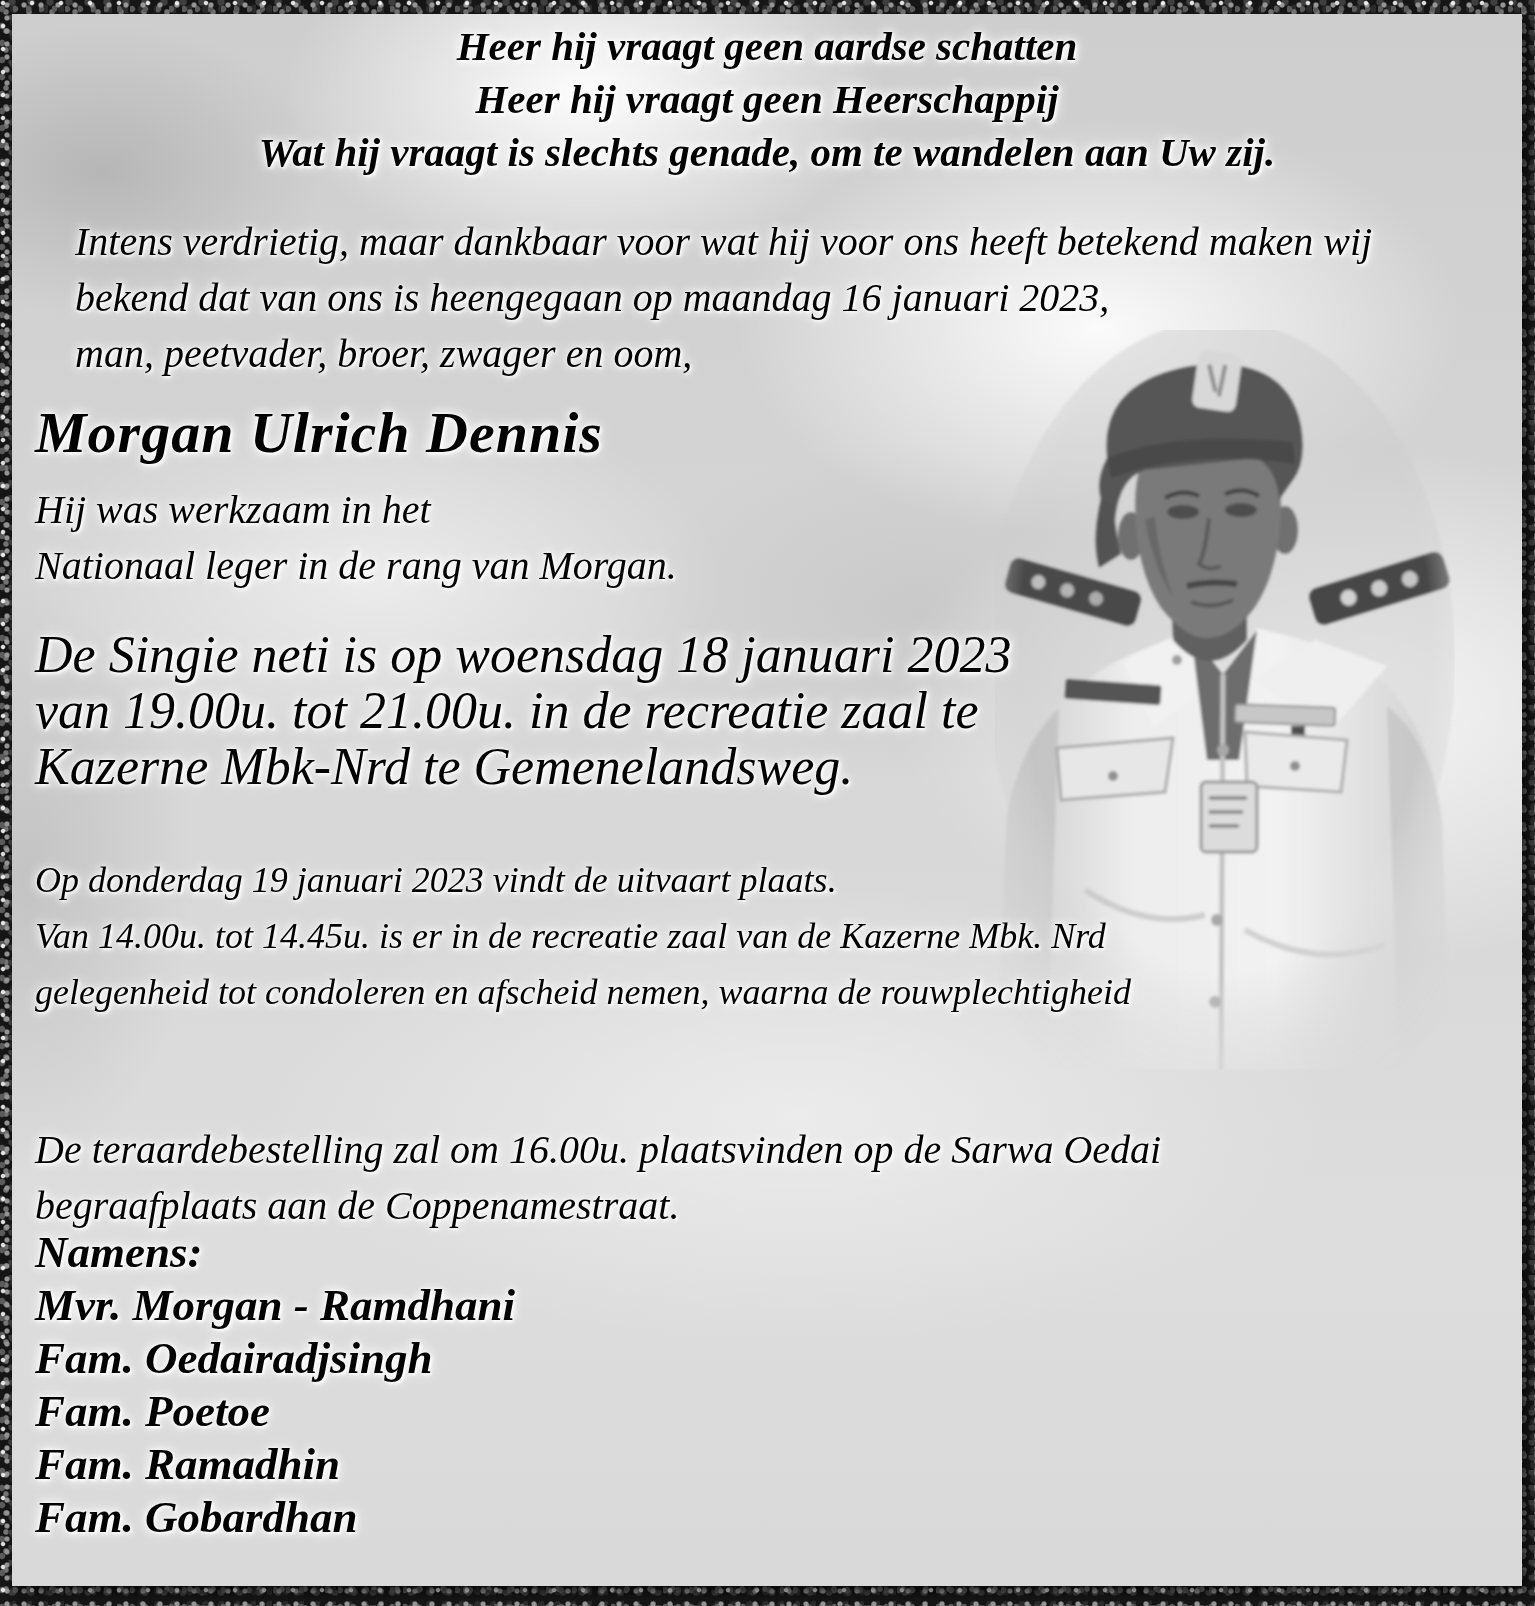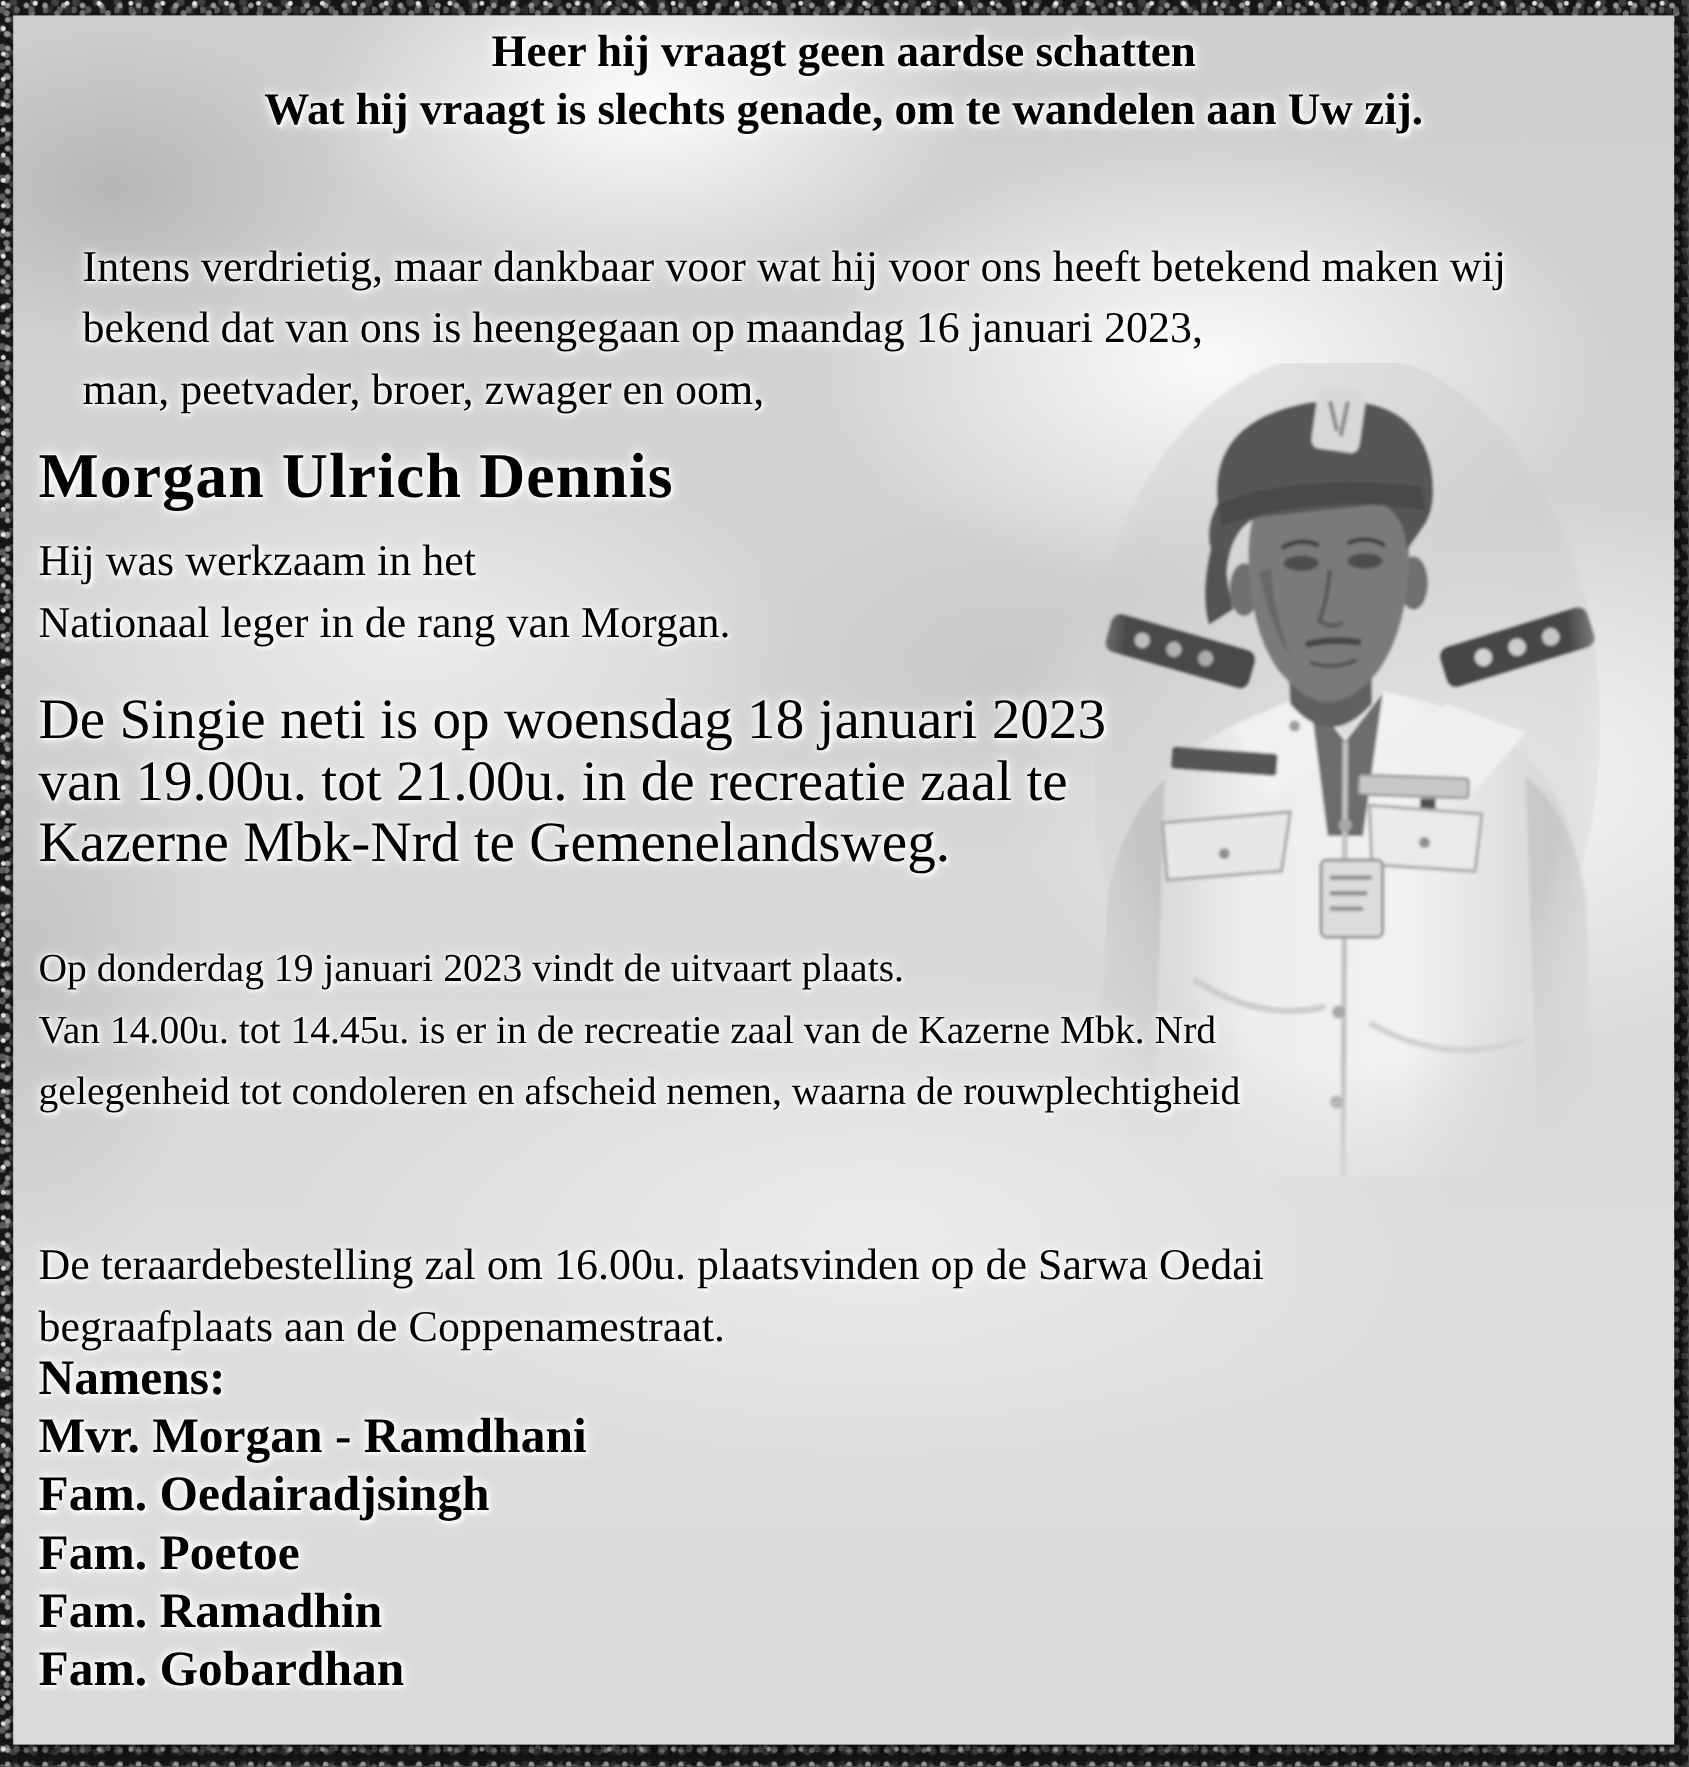--- a/index.html
+++ b/index.html
@@ -28,20 +28,21 @@
     background:
       radial-gradient(ellipse 430px 250px at 38% 5%, rgba(255,255,255,.95), transparent 70%),
       radial-gradient(ellipse 520px 300px at 72% 20%, rgba(255,255,255,.9), transparent 70%),
       radial-gradient(ellipse 620px 360px at 88% 44%, rgba(252,252,252,.85), transparent 72%),
       radial-gradient(ellipse 500px 260px at 24% 36%, rgba(255,255,255,.55), transparent 70%),
       radial-gradient(ellipse 740px 320px at 52% 70%, rgba(244,244,244,.65), transparent 72%),
       radial-gradient(ellipse 320px 210px at 6% 10%, rgba(140,140,140,.38), transparent 70%),
       radial-gradient(ellipse 240px 420px at 1% 55%, rgba(150,150,150,.32), transparent 70%),
       radial-gradient(ellipse 420px 240px at 60% 38%, rgba(170,170,170,.28), transparent 70%),
       linear-gradient(180deg,#cecece,#d6d6d6 42%,#dddddd 78%,#d9d9d9);
+    font-style: italic;
   }
   .txt{position:absolute;left:23px;right:23px;}
   .glow{text-shadow:0 0 3px #fff,0 0 8px #fff,0 0 14px rgba(255,255,255,.95),2px 2px 3px rgba(255,255,255,.85);}
   .verse{top:6px;text-align:center;font-weight:bold;font-size:41px;line-height:53px;}
   .announce{top:200px;font-size:40px;line-height:56px;margin-left:40px;}
   .name{top:383px;font-weight:bold;font-size:58px;line-height:72px;letter-spacing:1px;}
   .occupation{top:468px;font-size:40px;line-height:56px;}
   .singie{top:613px;font-size:52px;line-height:56px;}
   .uitvaart{top:838px;font-size:36px;line-height:56px;}
   .burial{top:1108px;font-size:40px;line-height:56px;}
@@ -147,20 +148,21 @@
 
           <path d="M90,560 Q150,600 210,585" stroke="#c6c6c6" stroke-width="6" fill="none" opacity=".8"></path>
           <path d="M250,600 Q320,640 390,615" stroke="#c9c9c9" stroke-width="6" fill="none" opacity=".8"></path>
         </g>
       </svg>
 
       <div class="textlayer">
 
         <div class="txt verse glow">
           <div>Heer hij vraagt geen aardse schatten</div>
+          <div>Heer hij vraagt geen Heerschappij</div>
           <div>Wat hij vraagt is slechts genade, om te wandelen aan Uw zij.</div>
         </div>
 
         <div class="txt announce glow">
           <div>Intens verdrietig, maar dankbaar voor wat hij voor ons heeft betekend maken wij</div>
           <div>bekend dat van ons is heengegaan op maandag 16 januari 2023,</div>
           <div>man, peetvader, broer, zwager en oom,</div>
         </div>
 
         <div class="txt name glow">Morgan Ulrich Dennis</div>

